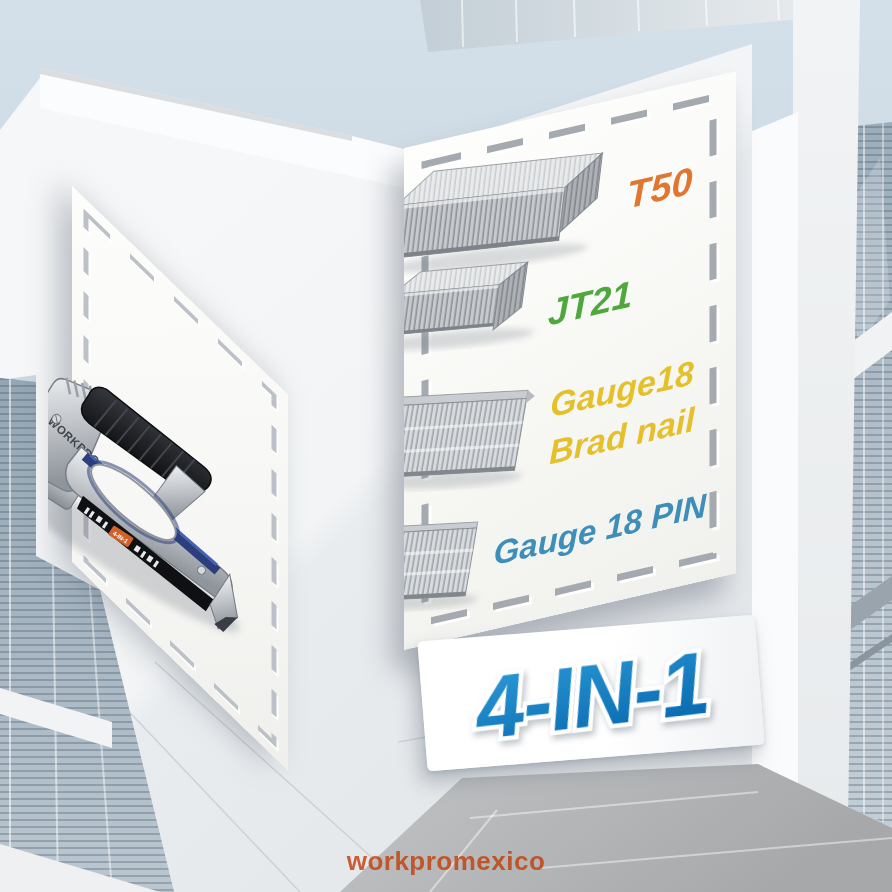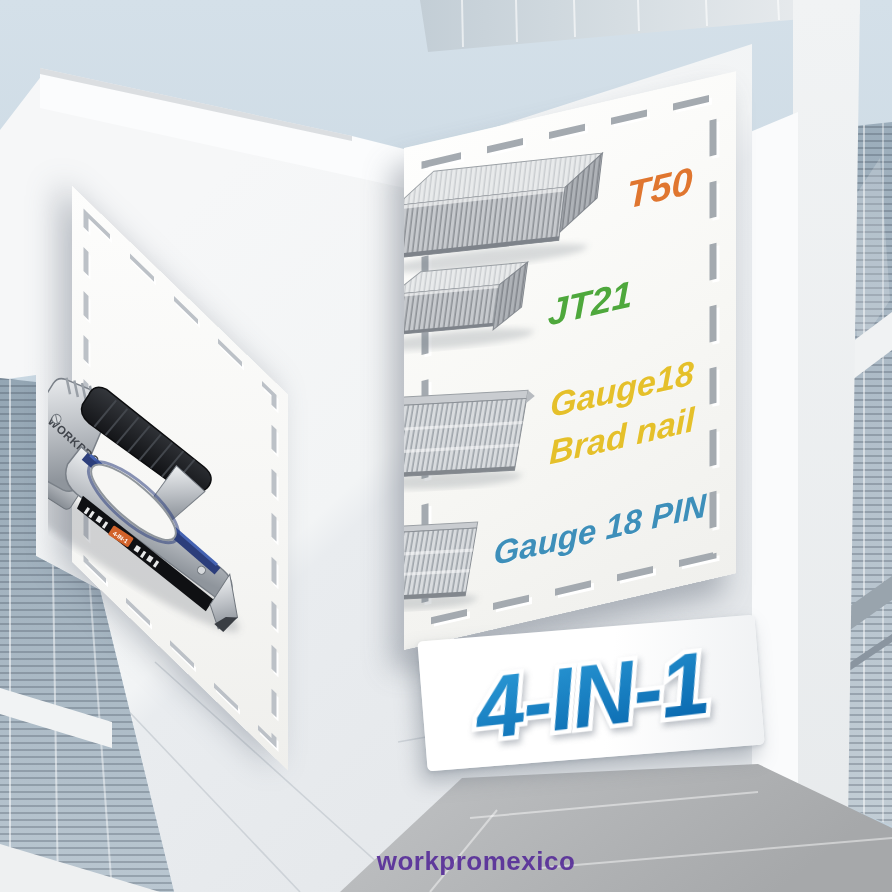--- a/index.html
+++ b/index.html
@@ -33,22 +33,22 @@
 
   
   .banner{position:absolute;left:422px;top:628px;width:338px;height:130px;
      transform:rotate(-4.6deg);z-index:5;border-radius:5px;
      background:linear-gradient(100deg,#ffffff 55%,#eff1f3 100%);
      box-shadow:-7px 11px 20px rgba(92,102,116,.38),0 2px 4px rgba(120,130,142,.25);}
   .banner svg{filter:drop-shadow(2px 4px 3px rgba(110,120,132,.45));}
 
   
   .watermark{position:absolute;top:846px;left:50%;transform:translateX(-50%);
-     margin-left:30px;z-index:6;font-size:26px;font-weight:bold;
-     color:#4c1d95;opacity:.82;letter-spacing:.5px;}
+     z-index:6;font-size:26px;font-weight:bold;
+     color:#c2410c;opacity:.82;letter-spacing:.5px;}
 </style>
 </head>
 <body>
 
 <div class="scene">
 
   <svg class="bg" width="892" height="892" viewBox="0 0 892 892">
     <defs>
       <linearGradient id="skyG" x1="0" y1="0" x2="0" y2="1">
         <stop offset="0" stop-color="#d4e0e9"></stop>

